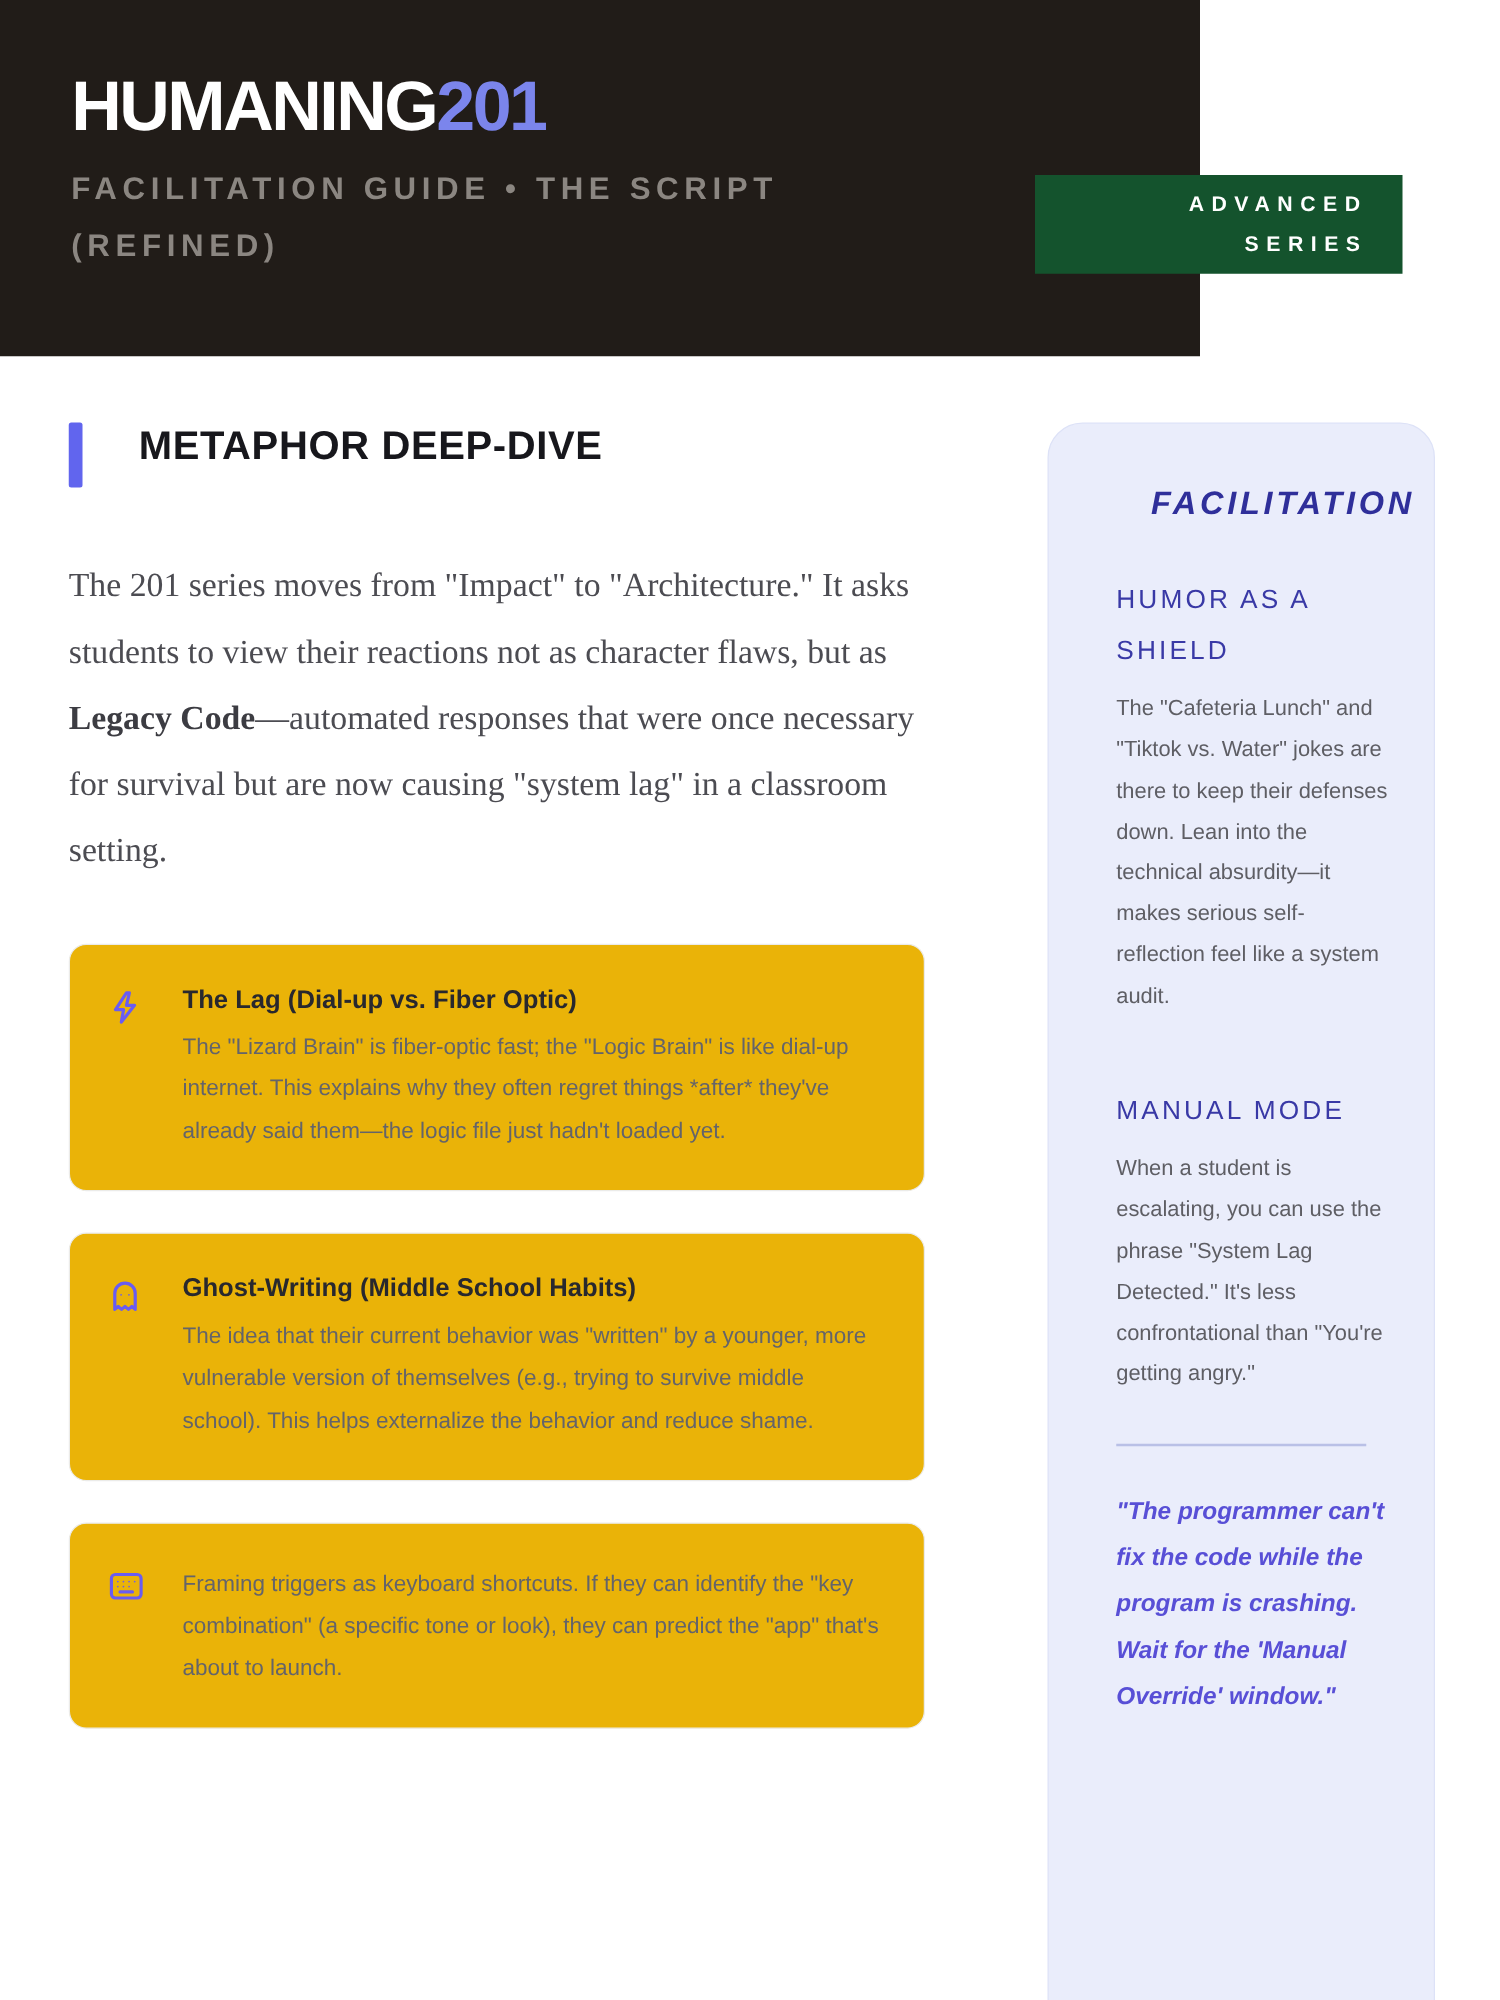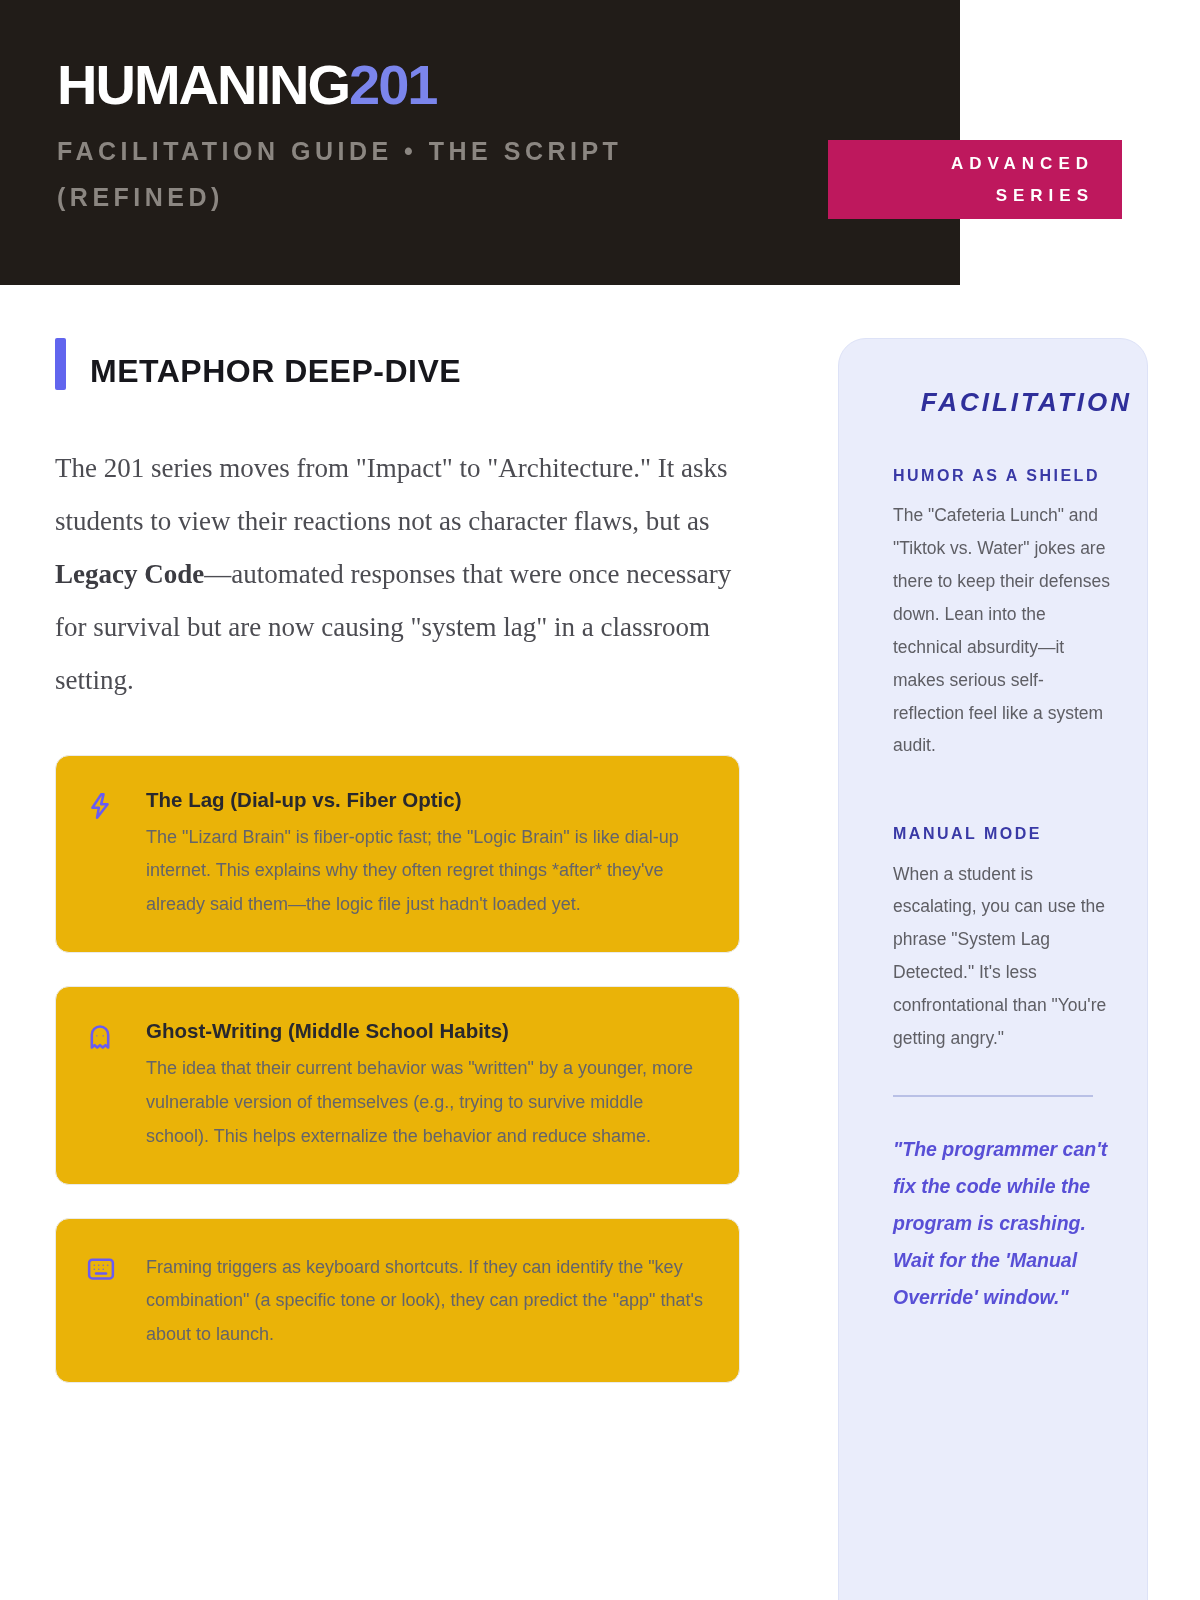--- a/index.html
+++ b/index.html
@@ -6,47 +6,47 @@
   .page{position:relative;width:1200px;height:1600px;overflow:hidden;background:#ffffff;
         font-family:"Liberation Sans",sans-serif;}
 
   
   .header{position:absolute;left:0;top:0;width:960px;height:285px;background:#211c18;}
   .logo{position:absolute;left:57px;top:52px;font-size:56px;font-weight:800;letter-spacing:-2px;
         color:#ffffff;white-space:nowrap;}
   .logo .accent{color:#7b85ec;}
   .subtitle{position:absolute;left:57px;top:128px;width:660px;font-size:25px;font-weight:700;
         letter-spacing:4.5px;color:#8b8681;line-height:1.85;}
-  .badge{position:absolute;left:828px;top:140px;width:294px;height:79px;background:#be185d;
+  .badge{position:absolute;left:828px;top:140px;width:294px;height:79px;background:#14532d;
         display:flex;flex-direction:column;justify-content:center;align-items:flex-end;
         padding-right:28px;box-sizing:border-box;}
   .badge span{color:#ffffff;font-size:17px;font-weight:700;letter-spacing:6px;line-height:1.85;}
 
   
   .main{position:absolute;left:55px;top:338px;width:685px;}
-  .h1row{display:flex;align-items:flex-end;gap:24px;}
+  .h1row{display:flex;align-items:flex-start;gap:45px;}
   .h1bar{width:11px;height:52px;background:#6165ee;border-radius:2px;flex:0 0 auto;}
   h1{margin:0;font-size:32px;font-weight:800;letter-spacing:0.5px;color:#17171c;}
   .intro{margin-top:52px;font-size:27px;line-height:1.96;color:#4c4c52;font-family:Liberation Serif, serif;}
   .intro b{font-weight:700;color:#3c3c42;}
   h2{margin:70px 0 0 0;font-size:26px;font-weight:800;color:#131318;letter-spacing:0.3px;}
   .cards{margin-top:48px;display:flex;flex-direction:column;gap:33px;}
   .card{background:#eab308;border:1px solid #ebebe9;border-radius:14px;
         padding:32px 30px 30px 30px;display:flex;gap:30px;box-sizing:border-box;}
   .card .icn{flex:0 0 30px;padding-top:4px;}
   .card-title{font-size:20.5px;font-weight:700;color:#28282e;margin-bottom:9px;}
   .card-body{font-size:18px;line-height:1.88;color:#64646a;}
 
   
   .sidebar{position:absolute;left:838px;top:338px;width:310px;height:1332px;background:#eaedfb;
         border:1px solid #dde2f7;border-radius:28px;box-sizing:border-box;
         padding:48px 35px 40px 54px;}
   .sb-heading{font-size:26px;font-weight:800;letter-spacing:3px;color:#2f2f9a;
         text-align:right;white-space:nowrap;margin-right:-20px;font-style:italic;}
-  .sb-label{margin-top:42px;font-size:16px;font-weight:700;letter-spacing:2.5px;
+  .sb-label{margin-top:42px;font-size:21px;font-weight:400;letter-spacing:2.5px;
         color:#3939a6;line-height:1.95;}
   .sb-label.second{margin-top:56px;}
   .sb-body{margin-top:8px;font-size:17.5px;line-height:1.88;color:#5e5e64;}
   .sb-divider{margin:40px 0 34px 0;width:200px;border:0;border-top:2px solid #b9c0e6;}
   .sb-quote{font-size:19.5px;font-style:italic;font-weight:700;line-height:1.9;color:#584fd6;}
 </style>
 </head>
 <body>
 
 <div class="page">

